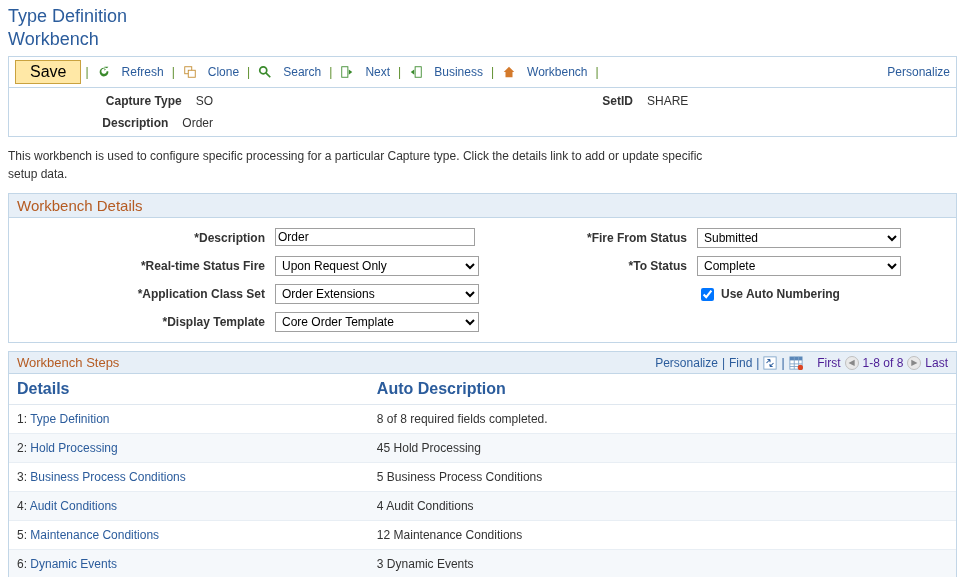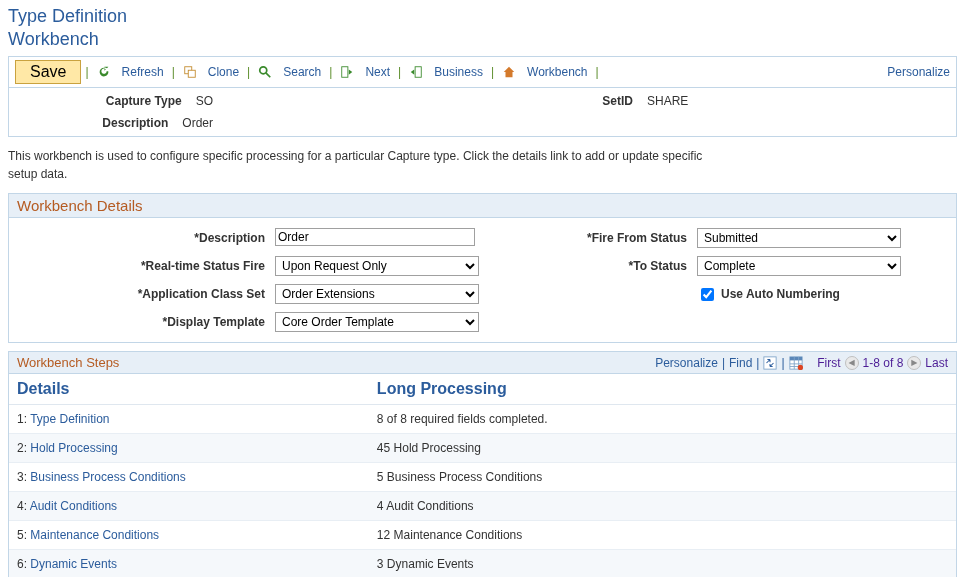--- a/index.html
+++ b/index.html
@@ -268,21 +268,21 @@
       <span class="nav-btn">◀</span>
       <span class="nav-text">1-8 of 8</span>
       <span class="nav-btn">▶</span>
       <span class="nav-text">Last</span>
     </div>
   </div>
   <table class="grid">
     <thead>
       <tr>
         <th style="width:38%;">Details</th>
-        <th>Long Processing</th>
+        <th>Auto Description</th>
       </tr>
     </thead>
     <tbody id="steps-body">
         <tr>
           <td class="details"><span class="rownum">1: </span><a>Type Definition</a></td>
           <td>8 of 8 required fields completed.</td>
         </tr>
         <tr>
           <td class="details"><span class="rownum">2: </span><a>Hold Processing</a></td>
           <td>45 Hold Processing</td>

